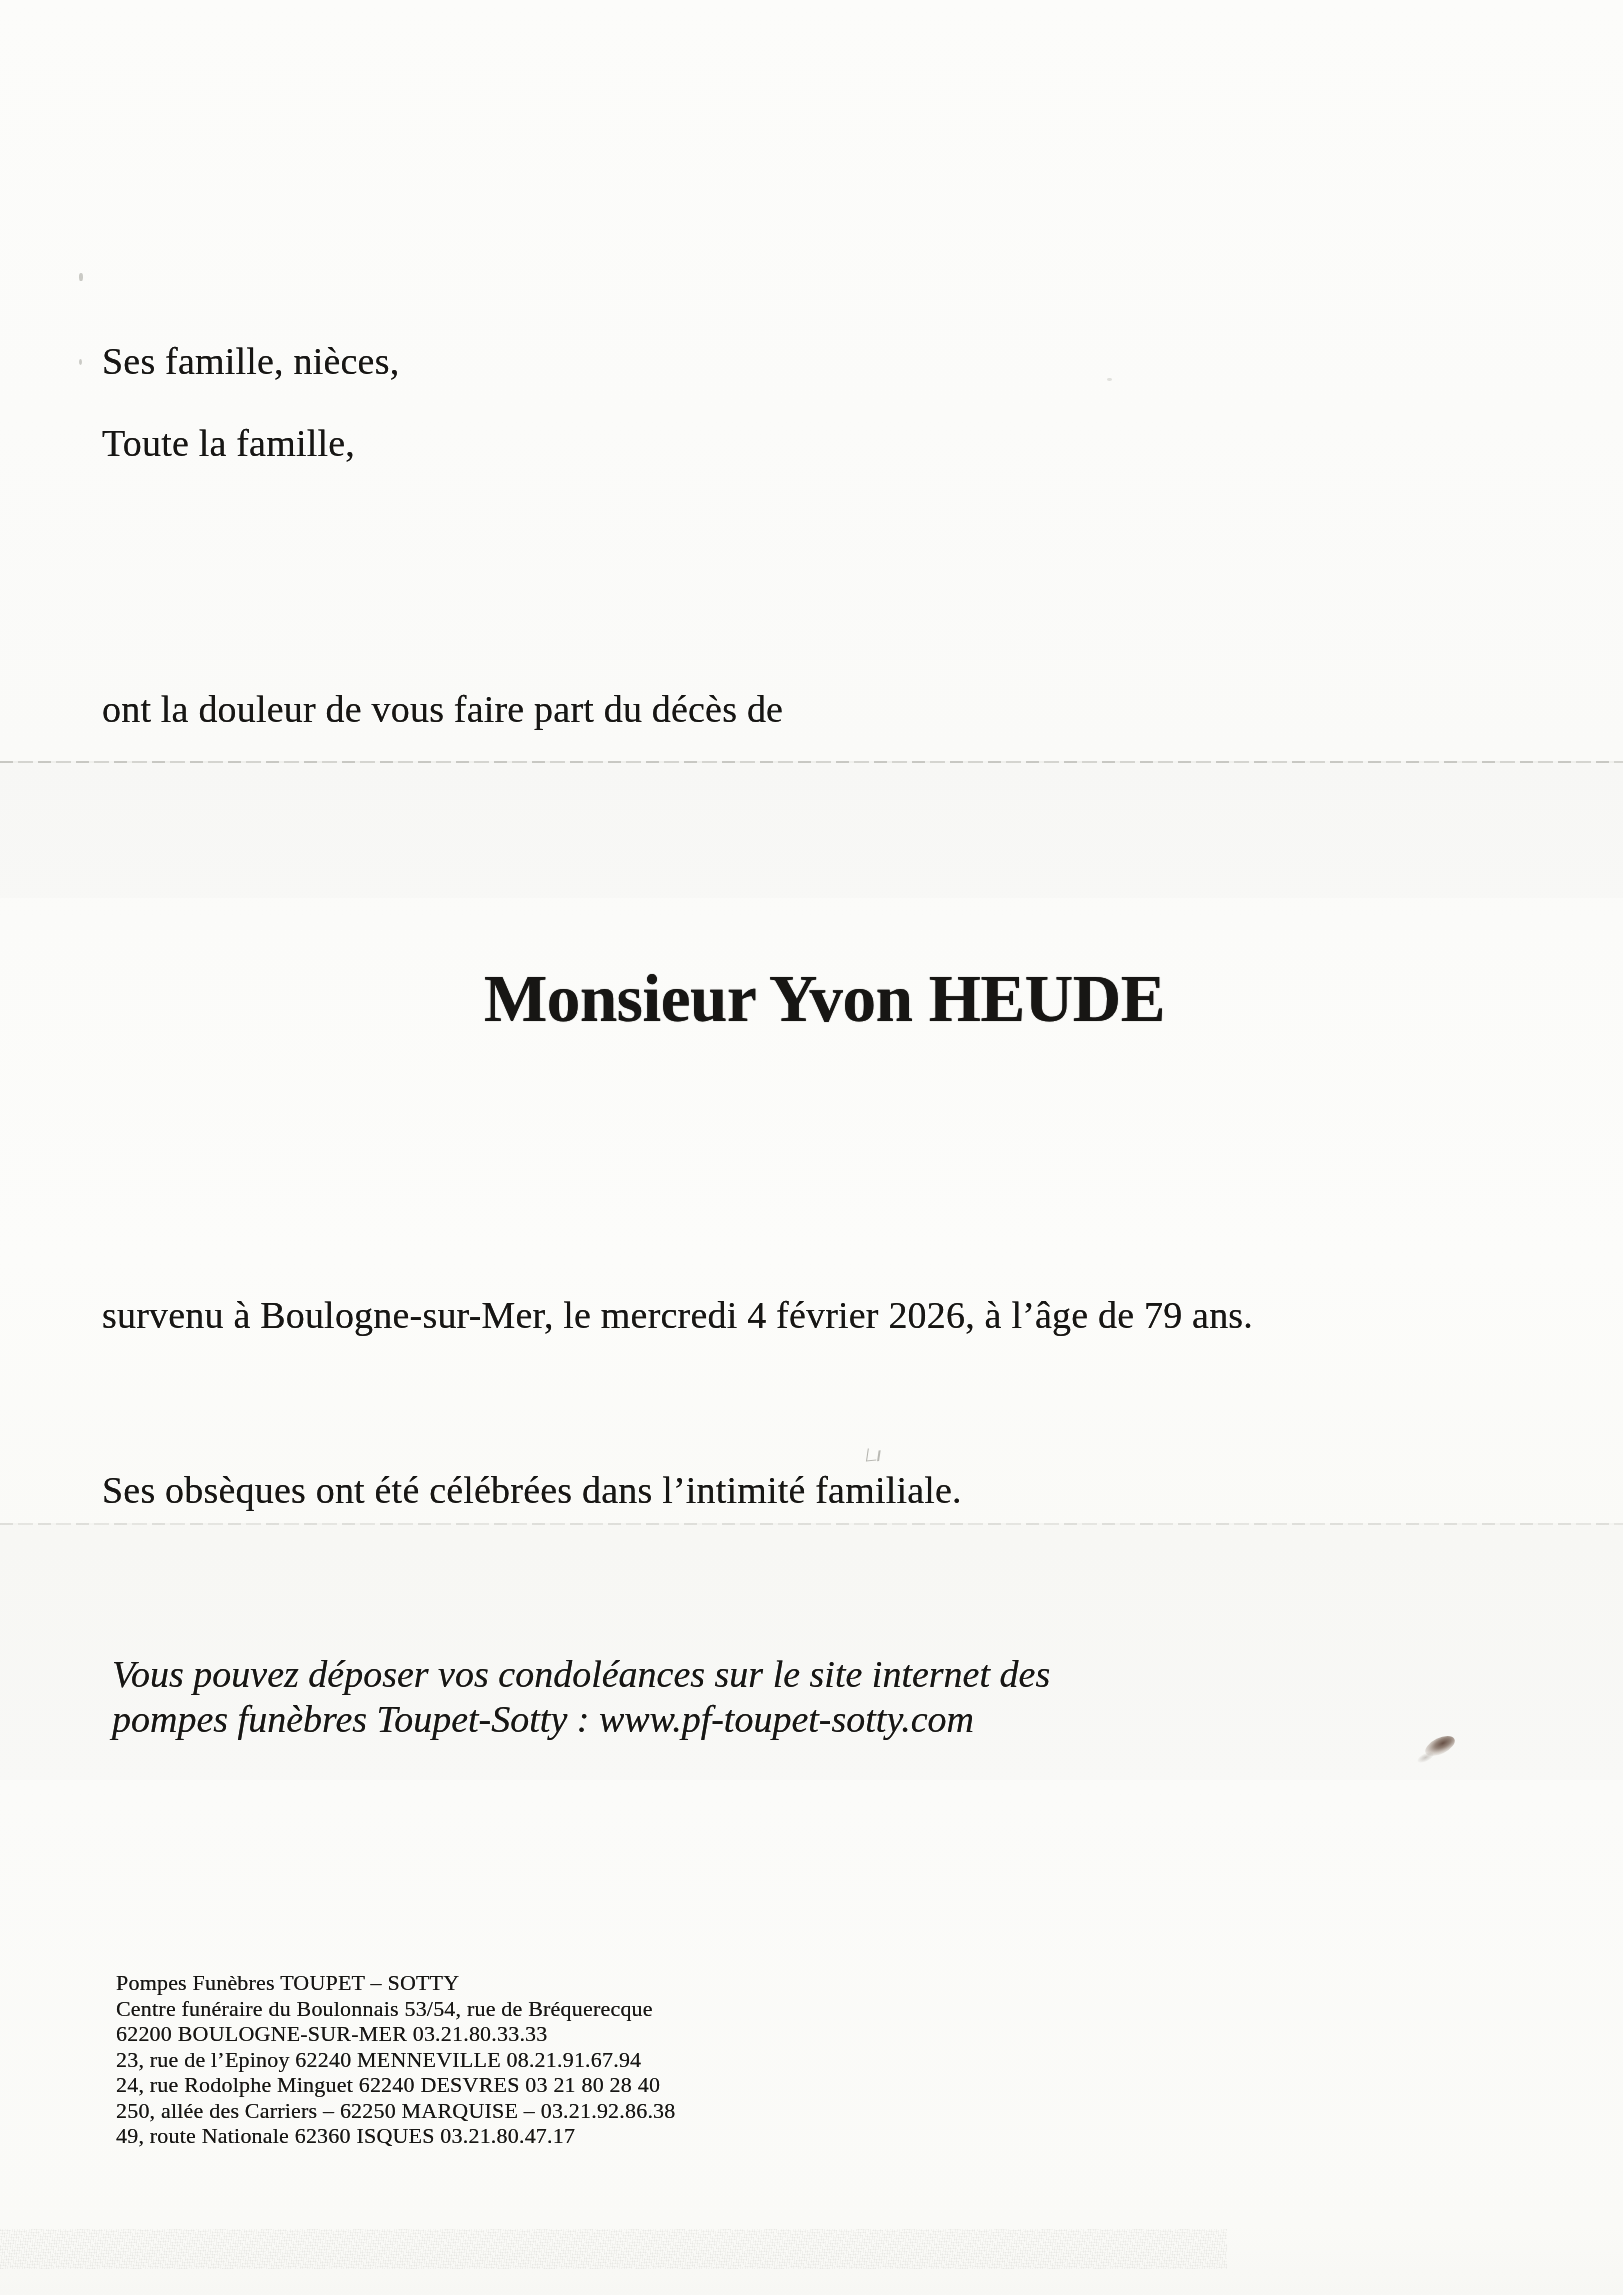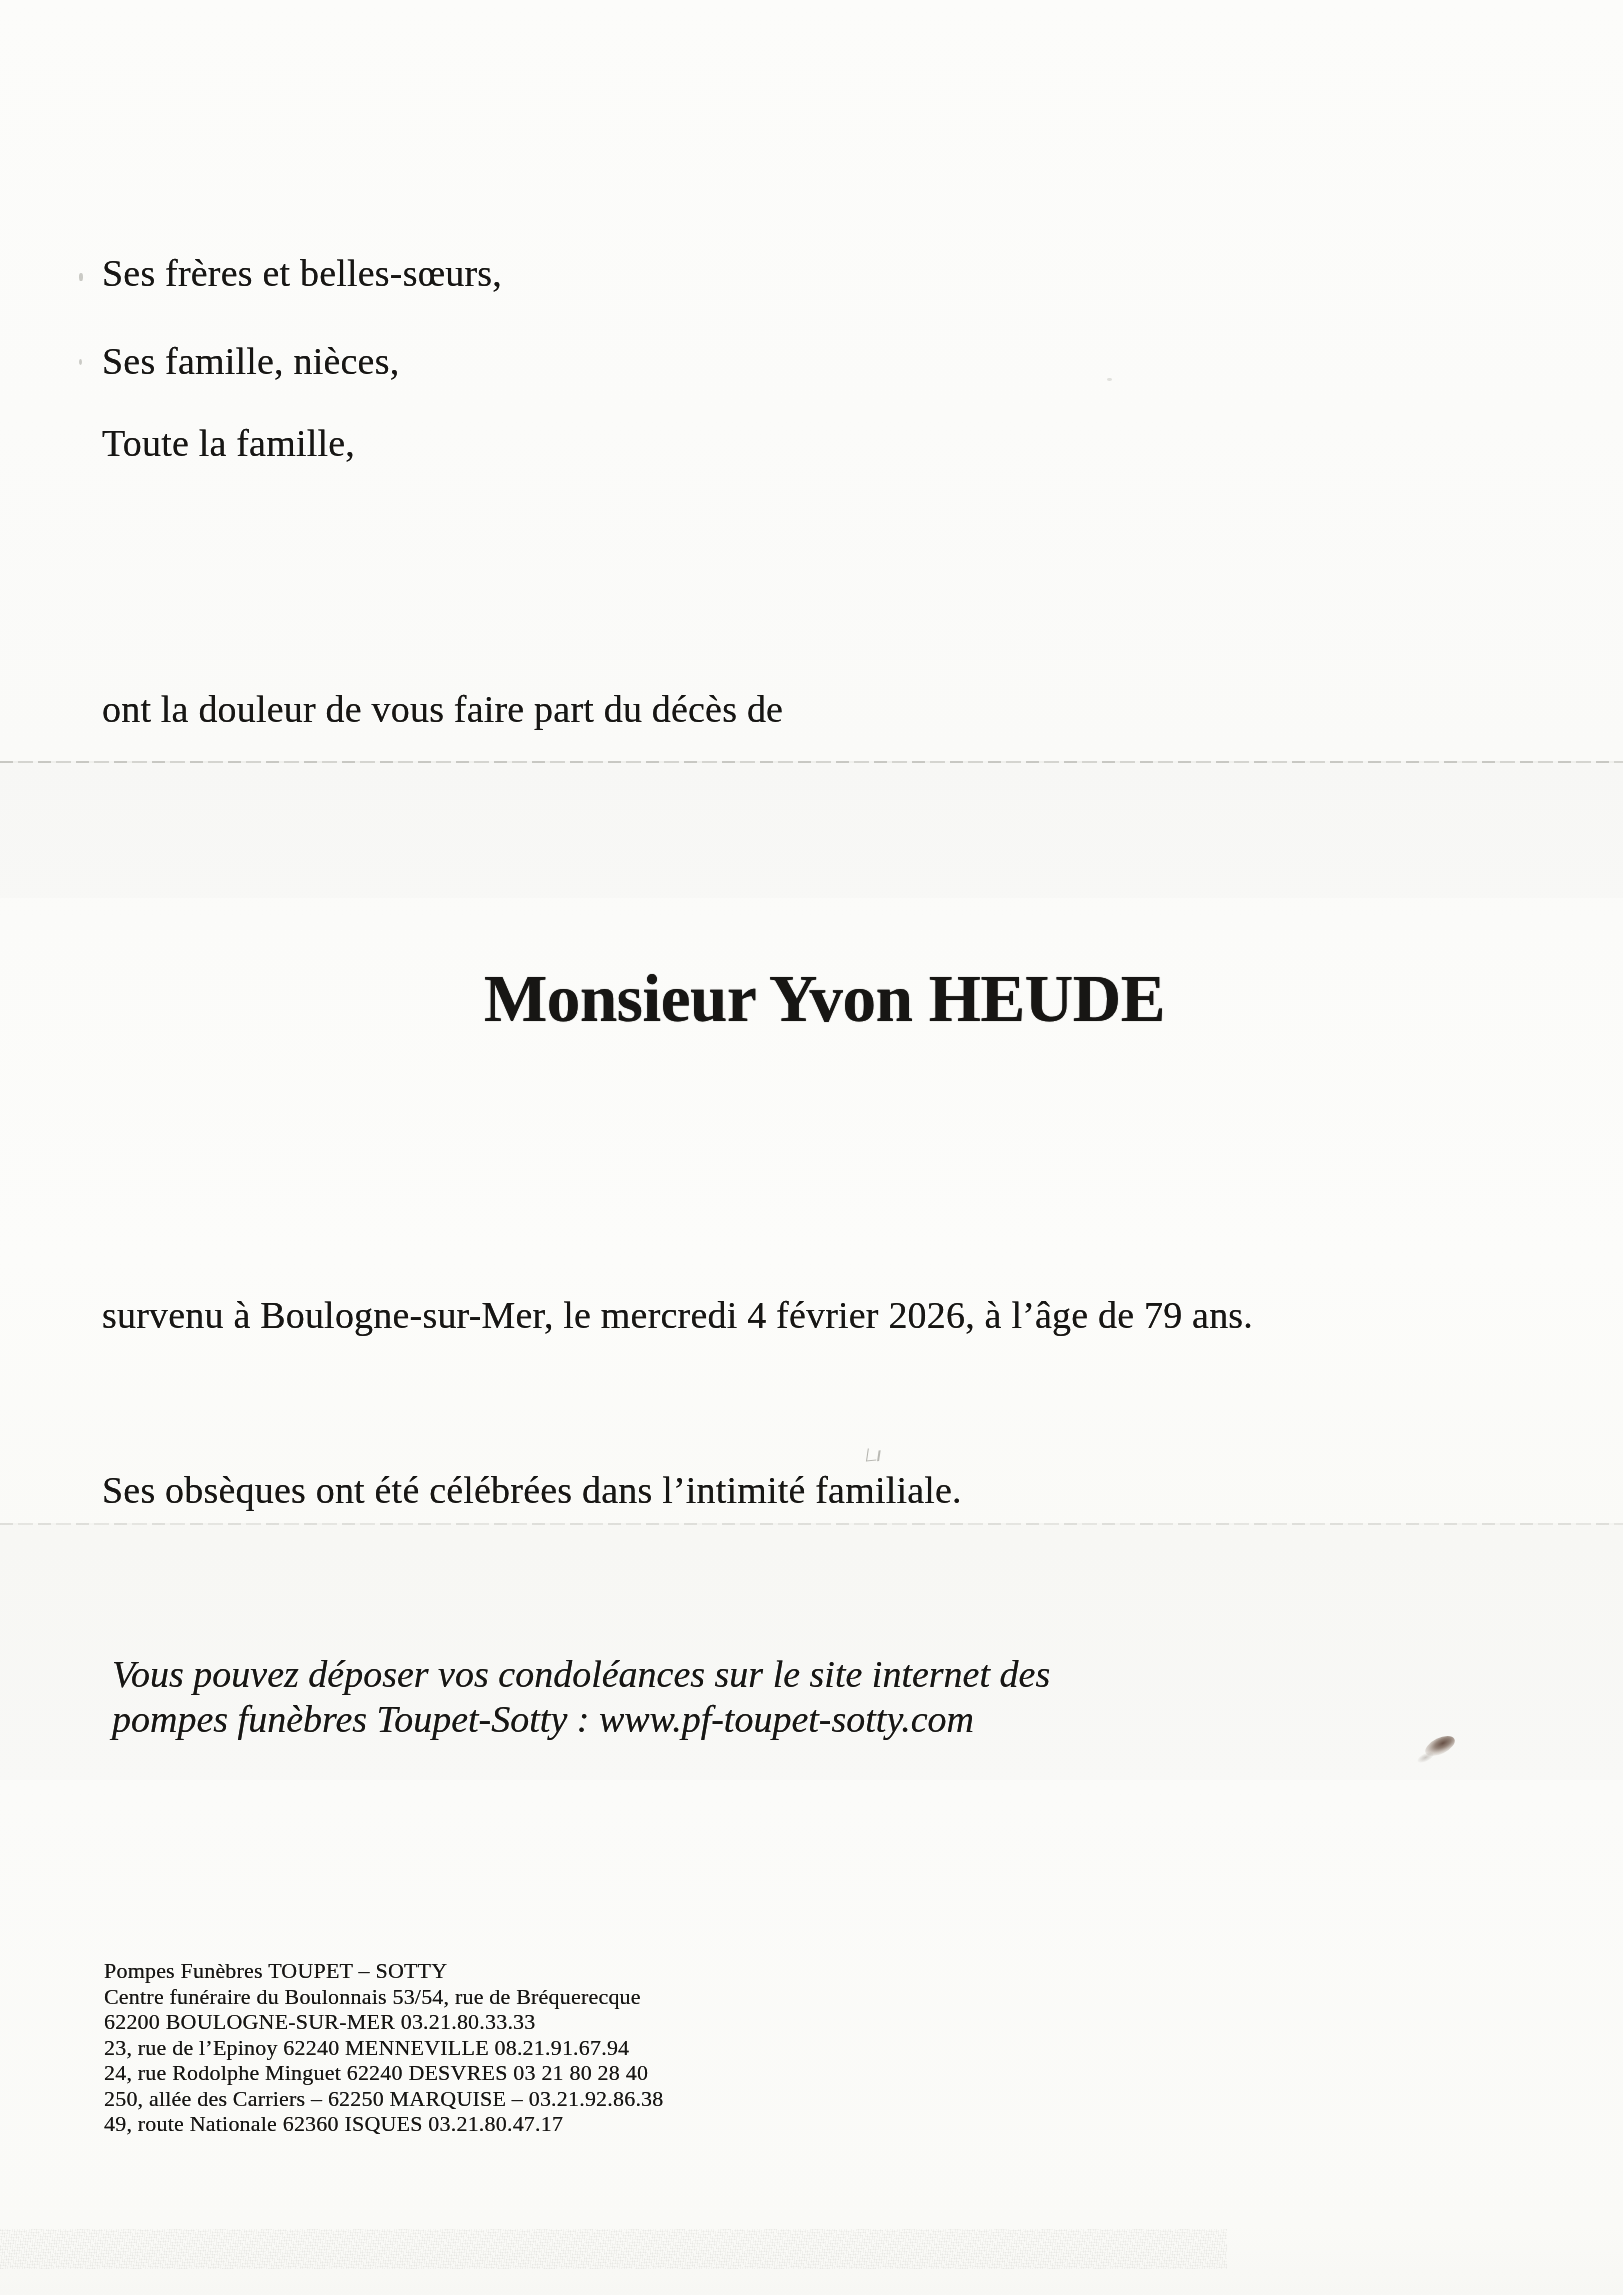--- a/index.html
+++ b/index.html
@@ -50,21 +50,21 @@
     font-size: 38px;
     font-style: italic;
     line-height: 45px;
     white-space: nowrap;
     text-shadow: 0 0 0.6px rgba(25,24,20,0.8);
   }
   .funeral-home {
     position: absolute;
     left: 104px;
     top: 1958px;
-    margin: 0;
+    margin: 12px;
     font-size: 22px;
     line-height: 25.5px;
     white-space: nowrap;
     letter-spacing: 0.2px;
     text-shadow: 0 0 0.4px rgba(25,24,20,0.8);
   }
   
   .scan-rule {
     position: absolute;
     left: 0; width: 1624px; height: 1.6px;
@@ -141,21 +141,20 @@
 <body>
 
 <div class="page">
 
   <div class="shade-band b1"></div>
   <div class="shade-band b2"></div>
   <div class="scan-rule rule-top"></div>
   <div class="scan-rule rule-mid"></div>
   <div class="grain-band"></div>
 
-  <p class="bodyline" style="top:254px">Ses frères et belles-sœurs,</p>
   <p class="bodyline" style="top:342px">Ses famille, nièces,</p>
   <p class="bodyline" style="top:424px">Toute la famille,</p>
 
   <p class="bodyline" style="top:690px">ont la douleur de vous faire part du décès de</p>
 
   <h1 class="deceased">Monsieur Yvon HEUDE</h1>
 
   <p class="bodyline" style="top:1296px">survenu à Boulogne-sur-Mer, le mercredi 4 février 2026, à l’âge de 79 ans.</p>
 
   <p class="bodyline" style="top:1471px">Ses obsèques ont été célébrées dans l’intimité familiale.</p>

